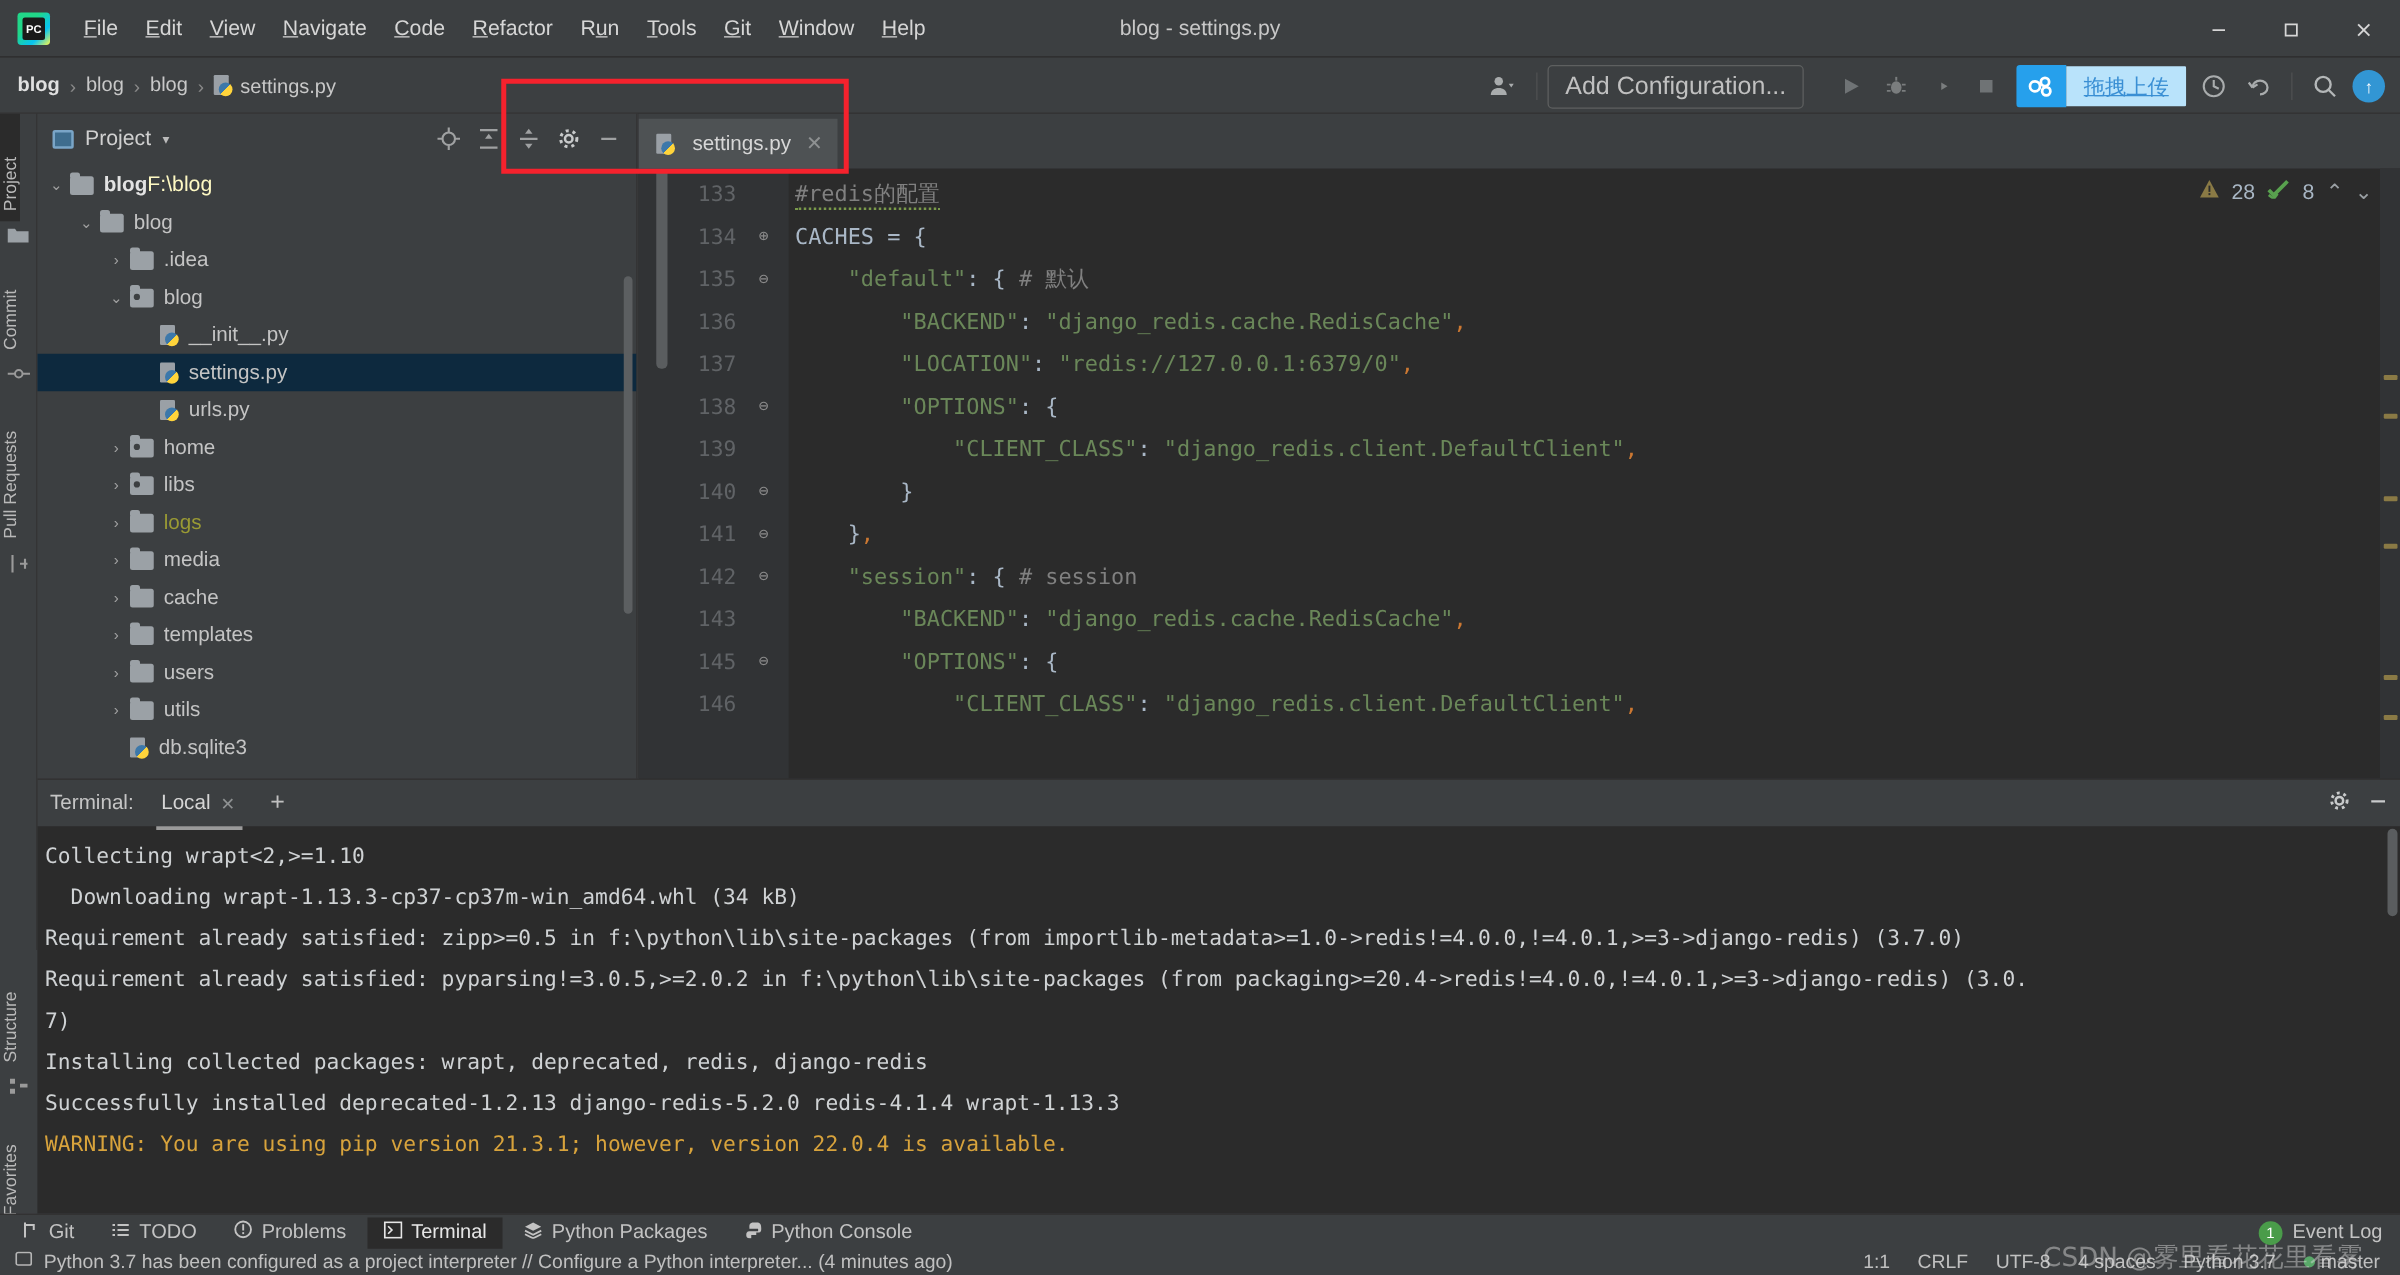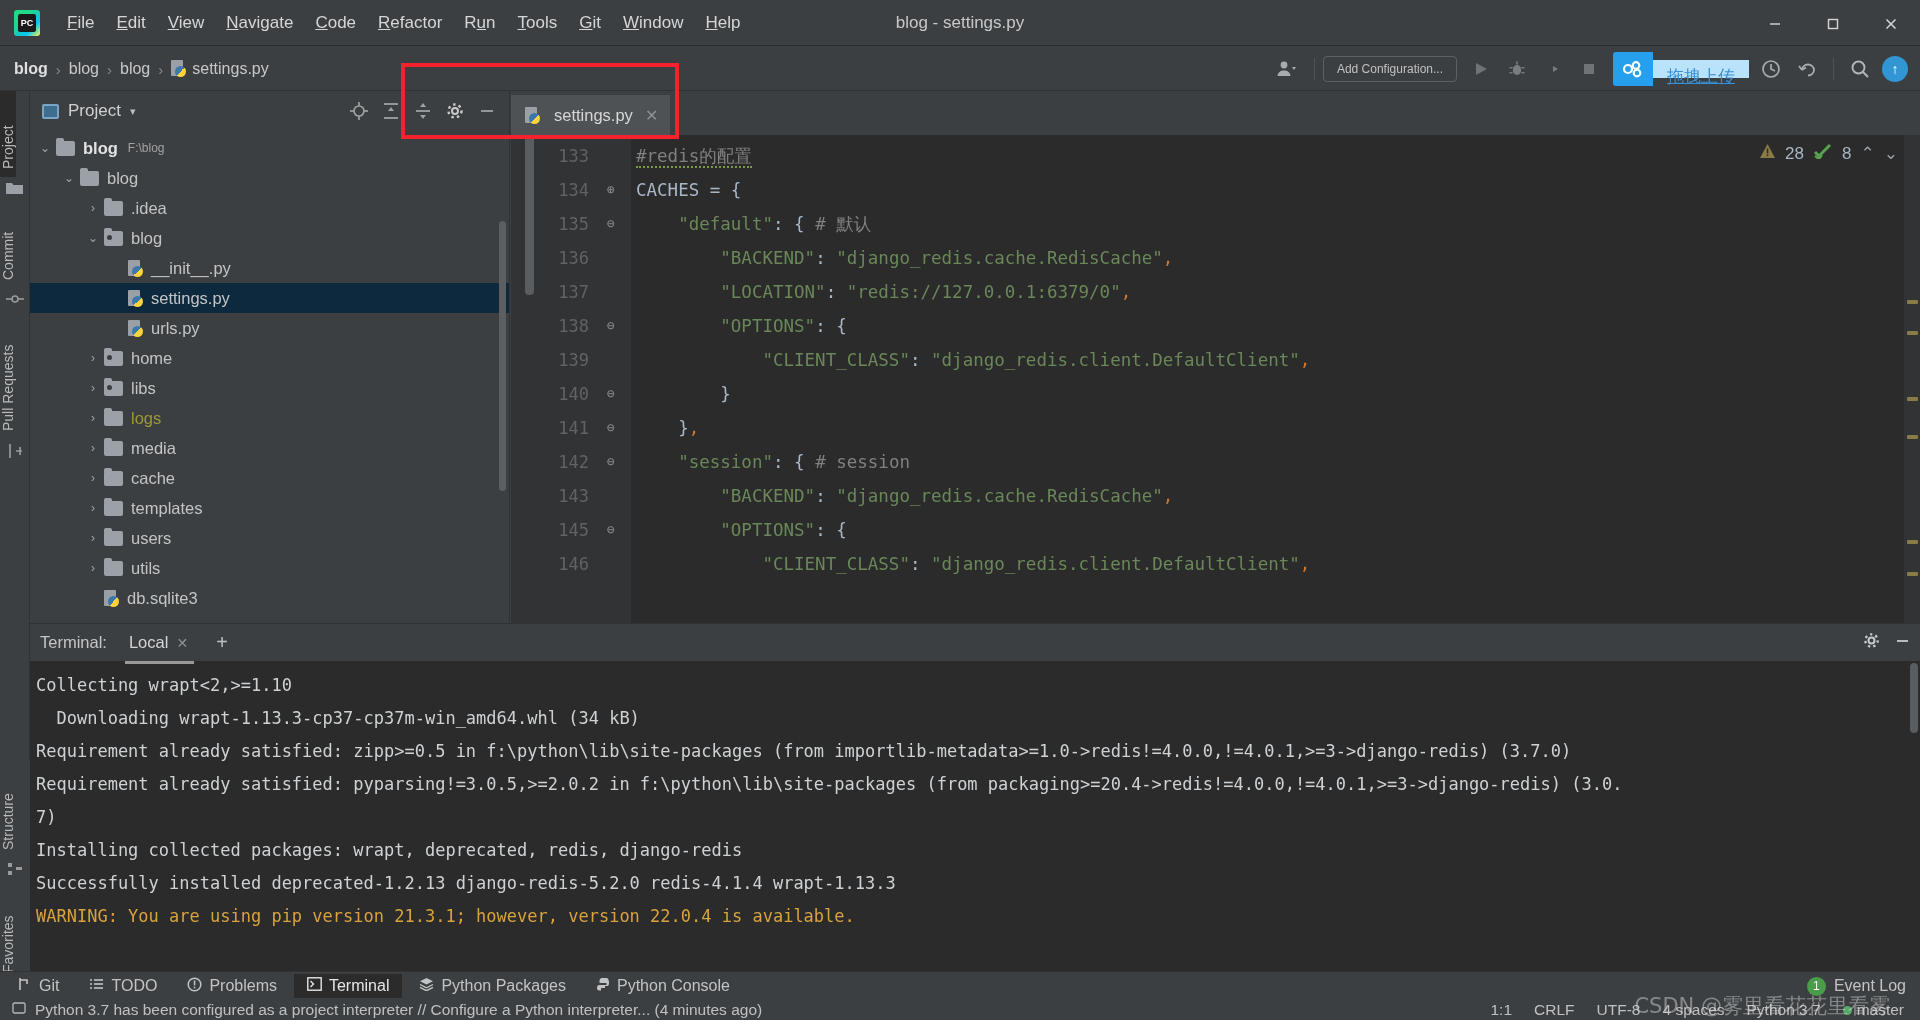--- a/index.html
+++ b/index.html
@@ -63,41 +63,41 @@
     background:#9aa0a6; border-radius:1px;
   }
   .py-ico .snake{
     position:absolute; right:0; bottom:0; width:11px; height:11px;
     border-radius:50%;
     background: linear-gradient(135deg,#3c78aa 0 50%, #ffd43b 50% 100%);
   }
   .nav-right { position:absolute; right:0; display:flex; align-items:center; height:43px; }
   .cfg-btn {
     border:1px solid #5e6060; border-radius:4px; padding:5px 13px;
-    font-size:12px; color:#c0c0c0; background:transparent; margin-right:6px;
+    font-size:20px; color:#c0c0c0; background:transparent; margin-right:20px;
   }
   .tool-ic {
     width:34px; height:34px; display:flex; align-items:center; justify-content:center;
     color:#7a7d7e; margin:0 1px;
   }
   .user-ic { width:38px; height:34px; display:flex; align-items:center; justify-content:center; color:#a0a3a4;}
   .vsep { width:1px; height:22px; background:#4f5152; margin:0 8px; }
 
   
   .upload-widget {
     display:flex; align-items:center; height:34px; margin-left:6px; margin-right:4px;
     border-radius:3px; overflow:hidden;
   }
   .upload-ic {
     width:40px; height:34px; background:#26a0ec; display:flex;
     align-items:center; justify-content:center;
   }
   .upload-txt {
     background:#b9e3fb; color:#3a8fd4; font-size:17px;
-    padding:0 14px; height:18px; line-height:34px;
+    padding:0 14px; height:32px; line-height:34px;
     text-decoration:underline;
   }
   .circ-up {
     width:26px; height:26px; border-radius:50%; background:#3296d4;
     display:flex; align-items:center; justify-content:center; color:#fff;
     margin-left:4px; margin-right:12px; font-size:14px;
   }
 
   
   .leftstrip {
@@ -144,21 +144,21 @@
   .folder::before{
     content:""; position:absolute; left:0; top:-3px; width:8px;height:4px;
     background:#9ba1a6; border-radius:2px 2px 0 0;
   }
   .folder.src::after{
     content:""; position:absolute; left:3px; top:4px; width:5px;height:5px;
     background:#3c3f41; border-radius:50%;
   }
   .tlabel { color:#c4c4c4; }
   .tlabel.bold { font-weight:bold; color:#e3e3e3; }
-  .tpath { color:#a3a3a3; margin-left:10px; font-size:12px; }
+  .tpath { color:#fef9c3; font-size:17px; }
   .tlabel.olive { color:#9a9a34; }
 
   
   .tree-sb {
     position:absolute; right:3px; top:130px; width:7px; height:270px;
     background:#5c5f61; border-radius:4px;
   }
 
   
   .editor-area {

